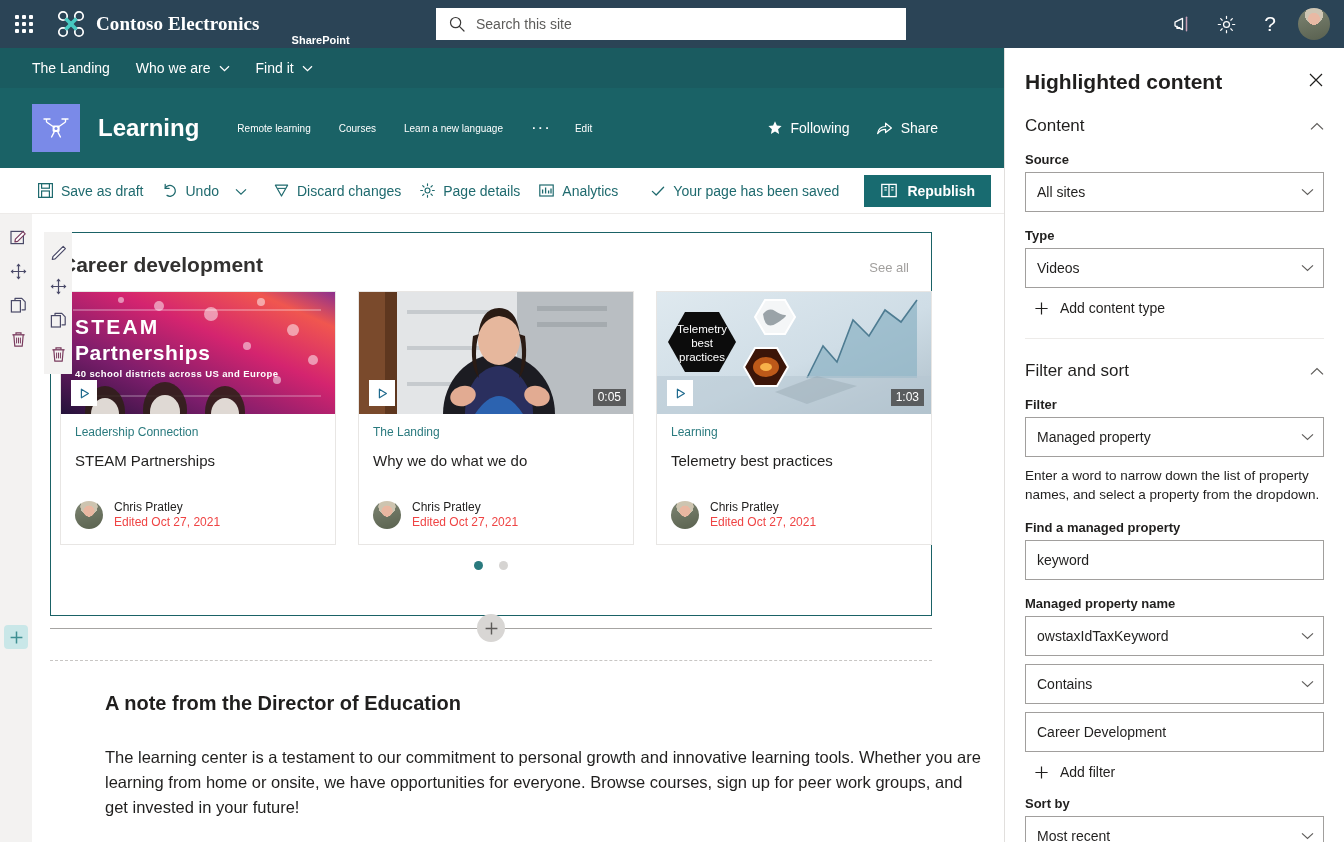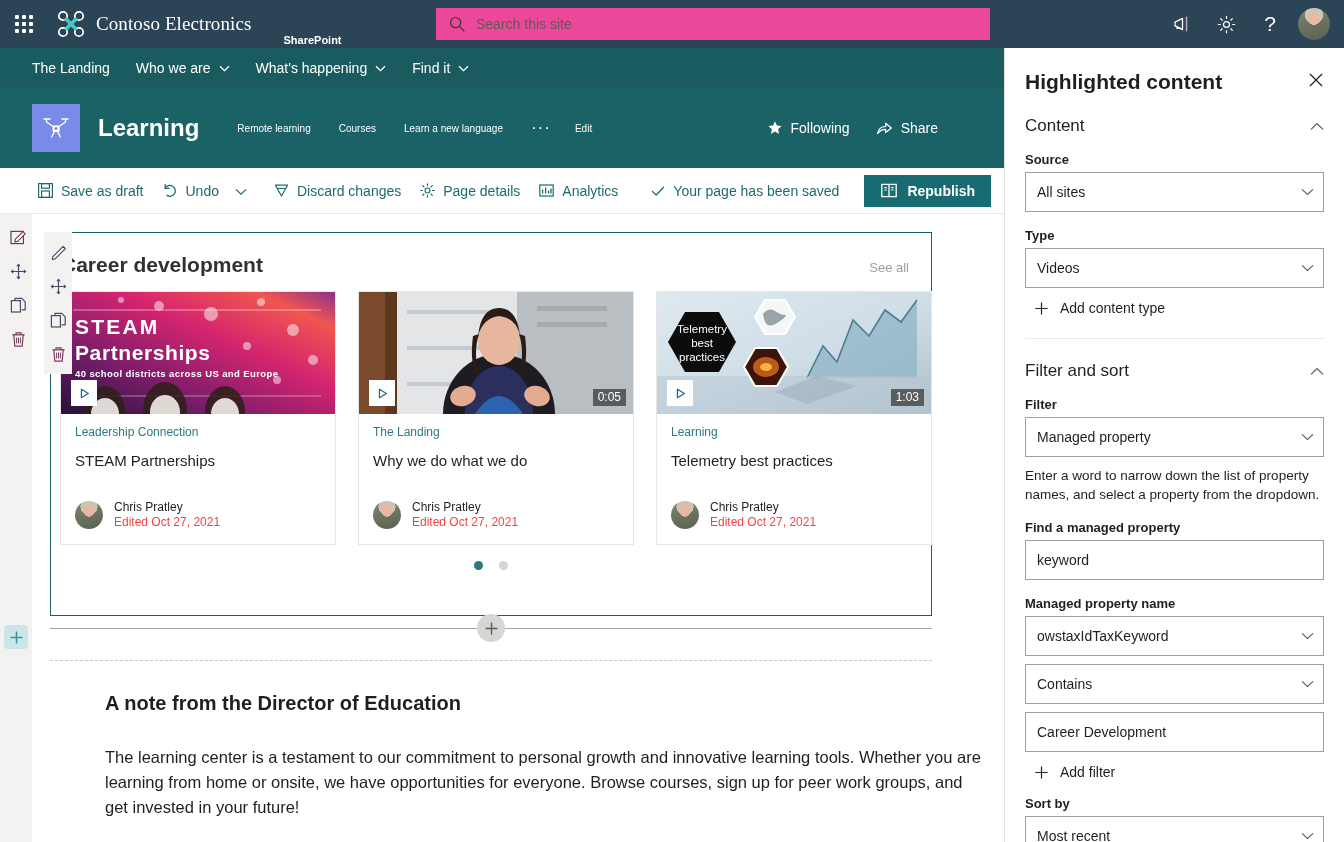--- a/index.html
+++ b/index.html
@@ -20,26 +20,26 @@
   }
   .waffle {
     width: 48px; height: 48px; display: flex; align-items: center; justify-content: center;
     cursor: pointer;
   }
   .waffle-grid { display: grid; grid-template-columns: repeat(3, 4px); grid-gap: 3px; }
   .waffle-grid i { width: 4px; height: 4px; background: #ffffff; border-radius: 1px; display: block; }
   .brand-logo { width: 34px; height: 34px; margin-left: 6px; display: flex; align-items: center; justify-content: center; }
   .brand-name {
     font-family: "Liberation Serif", serif;
-    font-size: 19px; font-weight: 400; margin-left: 8px; letter-spacing: .1px; white-space: nowrap;
+    font-size: 19px; font-weight: 700; margin-left: 8px; letter-spacing: .1px; white-space: nowrap;
   }
   .suite-app-name { font-size: 11px; font-weight: 700; margin-left: 32px; white-space: nowrap; margin-top: 32px; }
   .searchbox {
-    position: absolute; left: 436px; top: 8px; width: 554px; height: 32px;
-    background: #ec4899; display: flex; align-items: center; padding: 0 12px; cursor: text;
+    position: absolute; left: 436px; top: 8px; width: 470px; height: 32px;
+    background: #ffffff; display: flex; align-items: center; padding: 0 12px; cursor: text;
   }
   .searchbox .mag { width: 18px; height: 18px; flex: 0 0 18px; }
   .searchbox input {
     border: 0; background: transparent; outline: none; margin-left: 10px;
     font-family: "Liberation Sans", sans-serif; font-size: 14px; color: #3b3a39; width: 400px;
   }
   .searchbox input::placeholder { color: #5c5b59; }
   .suite-right { position: absolute; right: 6px; top: 0; height: 48px; display: flex; align-items: center; }
   .suite-icon {
     width: 44px; height: 44px; display: flex; align-items: center; justify-content: center;
@@ -276,28 +276,20 @@
       <div class="avatar-img"></div>
     </div>
   </div>
 
   <div class="sitenav">
     <div class="navitem">
       <span>The Landing</span>
     </div>
     <div class="navitem">
       <span>Who we are</span>
-      <span class="chev">
-        <svg width="11" height="7" viewBox="0 0 11 7">
-            <path d="M1 1.3 L5.5 5.6 L10 1.3" stroke="#ffffff" stroke-width="1.3" fill="none"></path>
-          </svg>
-      </span>
-    </div>
-    <div class="navitem">
-      <span>What's happening</span>
       <span class="chev">
         <svg width="11" height="7" viewBox="0 0 11 7">
             <path d="M1 1.3 L5.5 5.6 L10 1.3" stroke="#ffffff" stroke-width="1.3" fill="none"></path>
           </svg>
       </span>
     </div>
     <div class="navitem">
       <span>Find it</span>
       <span class="chev">
         <svg width="11" height="7" viewBox="0 0 11 7">

